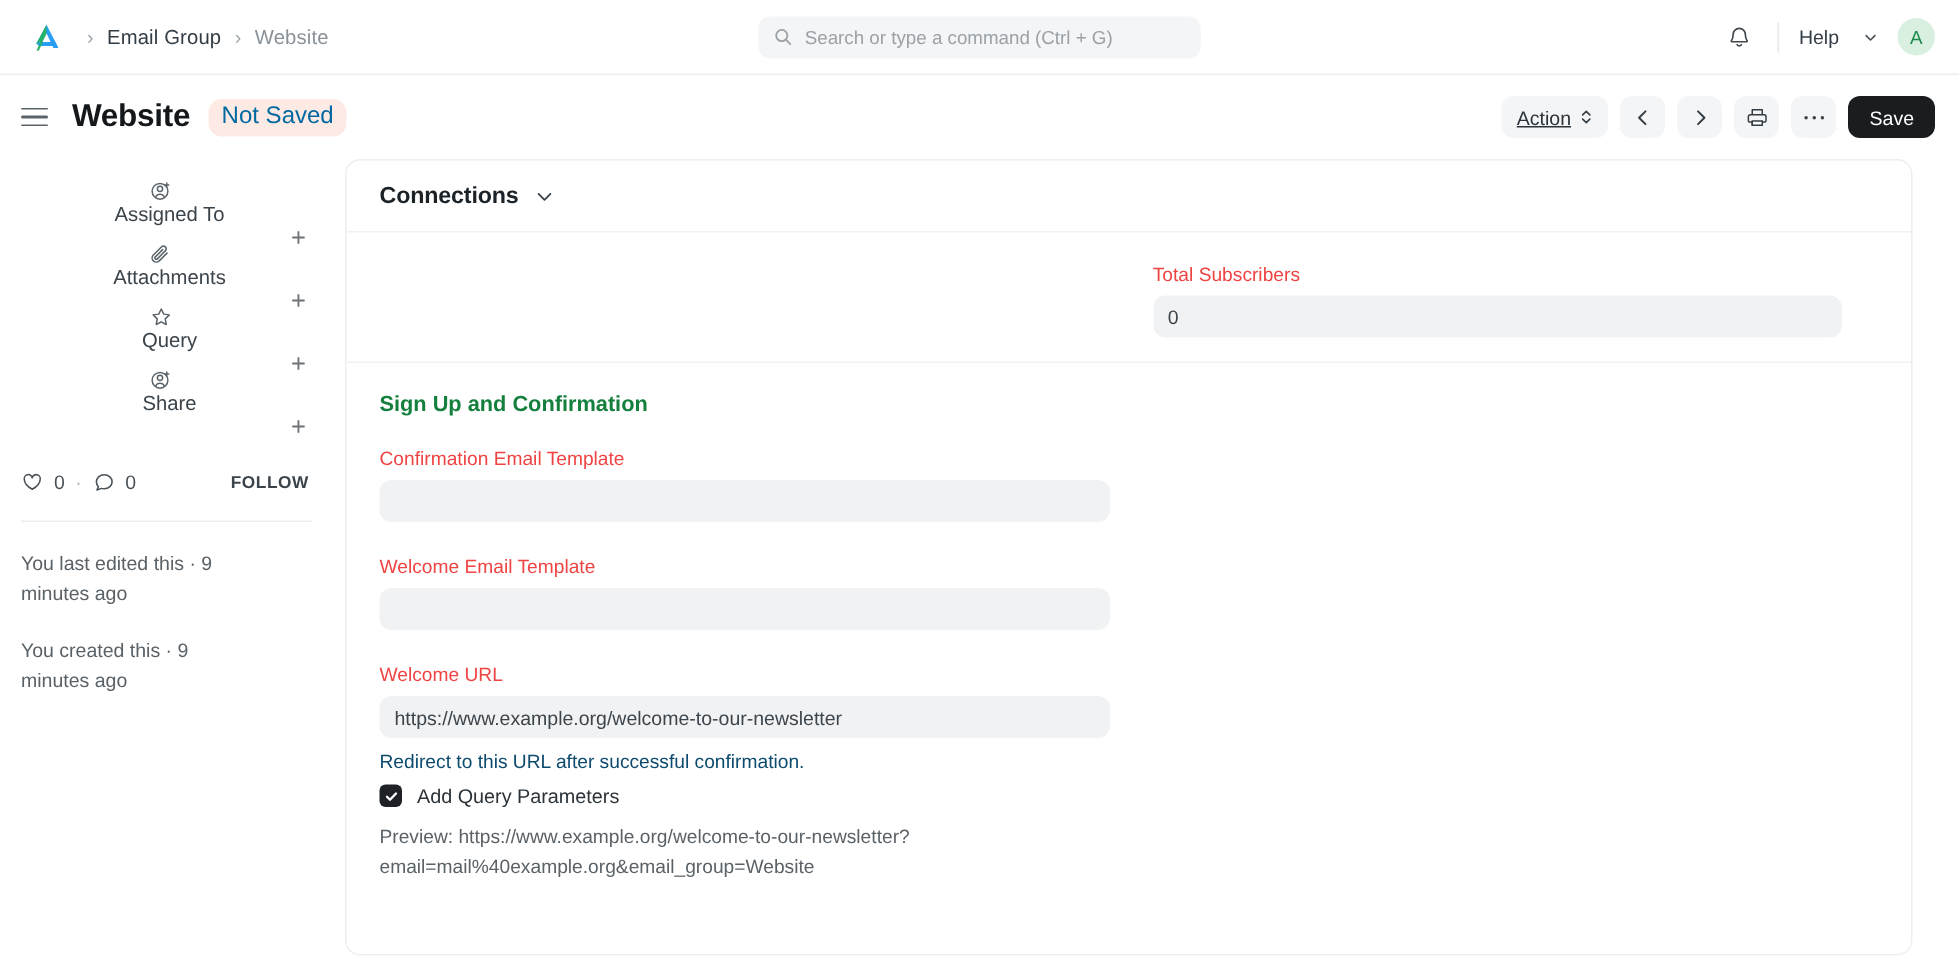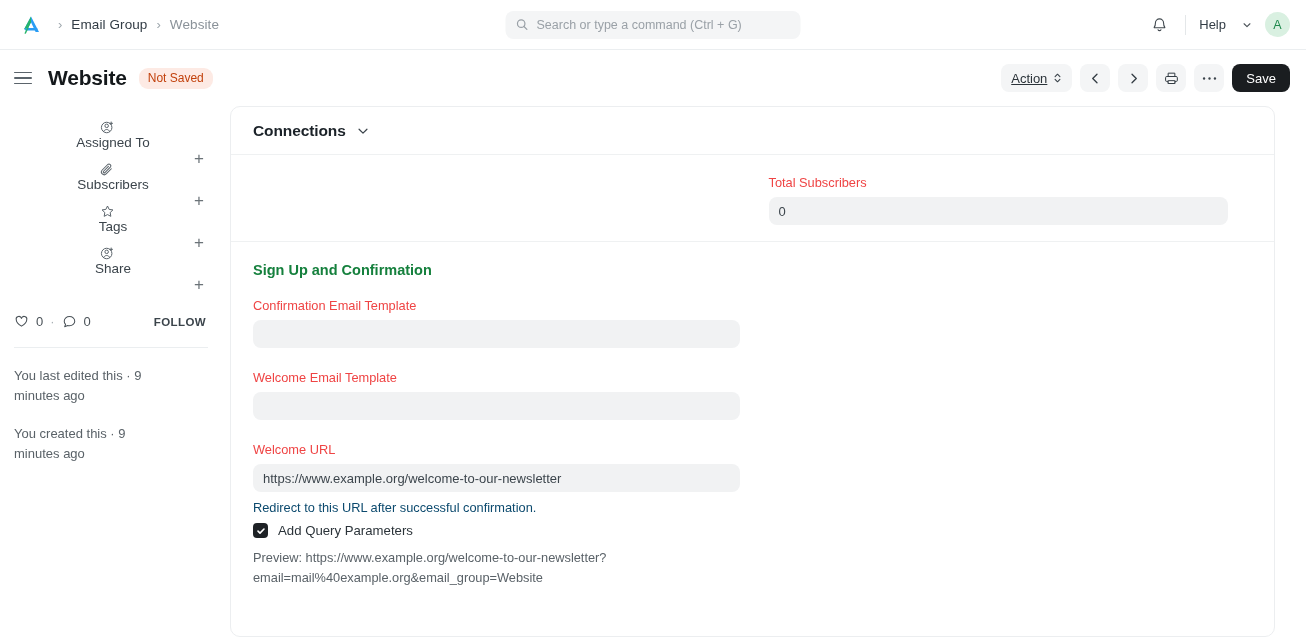--- a/index.html
+++ b/index.html
@@ -70,21 +70,21 @@
   .hamburger { width: 22px; height: 22px; display:flex; flex-direction:column;
     justify-content:center; gap:4px; cursor:pointer; margin-right: 12px; }
   .hamburger span { display:block; height: 1.6px; background: #5b646b; border-radius: 1px; }
   .hamburger span:nth-child(1){ width: 18px; }
   .hamburger span:nth-child(2){ width: 18px; }
   .hamburger span:nth-child(3){ width: 18px; }
 
   .page-title { font-size: 21px; font-weight: 700; letter-spacing: -.2px; color: #14181b; }
   .badge {
     margin-left: 12px; padding: 3px 9px 4px; border-radius: 9px;
-    background: #fdeae4; color: #c2410c; font-size: 12px; font-weight: 500;
+    background: #fdeae4; color: #0369a1; font-size: 16px; font-weight: 500;
   }
 
   .head-actions { margin-left: auto; display: flex; align-items: center; gap: 8px; }
   .btn {
     height: 28px; border-radius: 8px; background: #f4f5f6;
     display: flex; align-items: center; justify-content: center;
     font-size: 13px; color: #2b3339; cursor: pointer; border: none;
     font-family: "Liberation Sans", sans-serif;
   }
   .btn.labeled { padding: 0 10px; gap: 6px; text-decoration: underline; }
@@ -289,31 +289,31 @@
       <span class="si-label">Assigned To</span>
       <span class="si-plus">+</span>
     </div>
 
     <div class="side-item">
       <span class="si-icon">
         <svg width="15" height="15" viewBox="0 0 18 18" fill="none" stroke="#5b646b" stroke-width="1.25">
           <path d="M13.6 8.1 7.4 14.3a3.3 3.3 0 0 1-4.7-4.7l6.6-6.6a2.2 2.2 0 0 1 3.1 3.1l-6.5 6.6a1.1 1.1 0 0 1-1.6-1.6l5.8-5.8" stroke-linecap="round" stroke-linejoin="round"></path>
         </svg>
       </span>
-      <span class="si-label">Subscribers</span>
+      <span class="si-label">Attachments</span>
       <span class="si-plus">+</span>
     </div>
 
     <div class="side-item">
       <span class="si-icon">
         <svg width="15" height="15" viewBox="0 0 18 18" fill="none" stroke="#5b646b" stroke-width="1.2">
           <path d="M9 2.4 11 6.5l4.5.6-3.3 3.2.8 4.5L9 12.7l-4 2.1.8-4.5L2.5 7.1 7 6.5z" stroke-linejoin="round"></path>
         </svg>
       </span>
-      <span class="si-label">Tags</span>
+      <span class="si-label">Query</span>
       <span class="si-plus">+</span>
     </div>
 
     <div class="side-item">
       <span class="si-icon">
         <svg width="15" height="15" viewBox="0 0 18 18" fill="none" stroke="#5b646b" stroke-width="1.2">
           <circle cx="8" cy="9" r="6.3"></circle>
             <circle cx="8" cy="7" r="2.1"></circle>
           <path d="M4.4 14.1c.5-1.8 1.9-2.7 3.6-2.7s3.1.9 3.6 2.7"></path>
           <path d="M13.4 2.4v3.2M11.8 4h3.2" stroke-linecap="round"></path>

